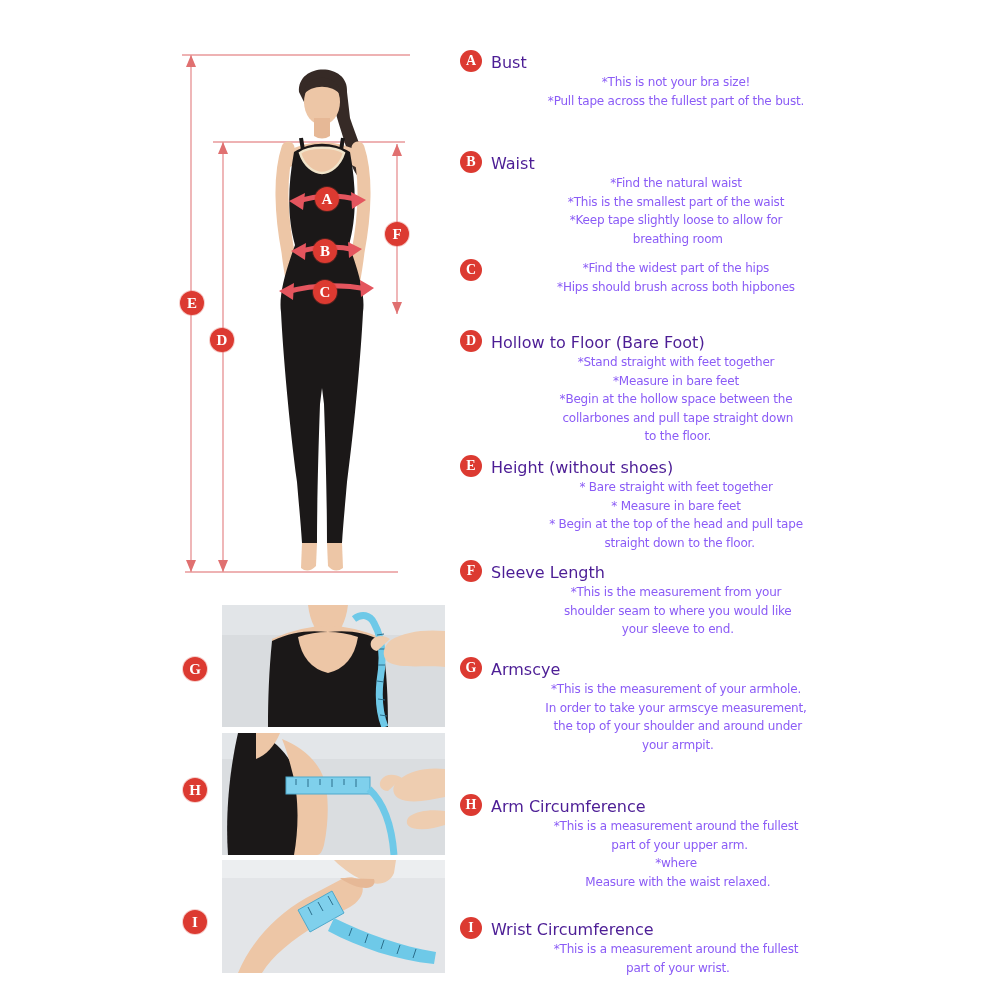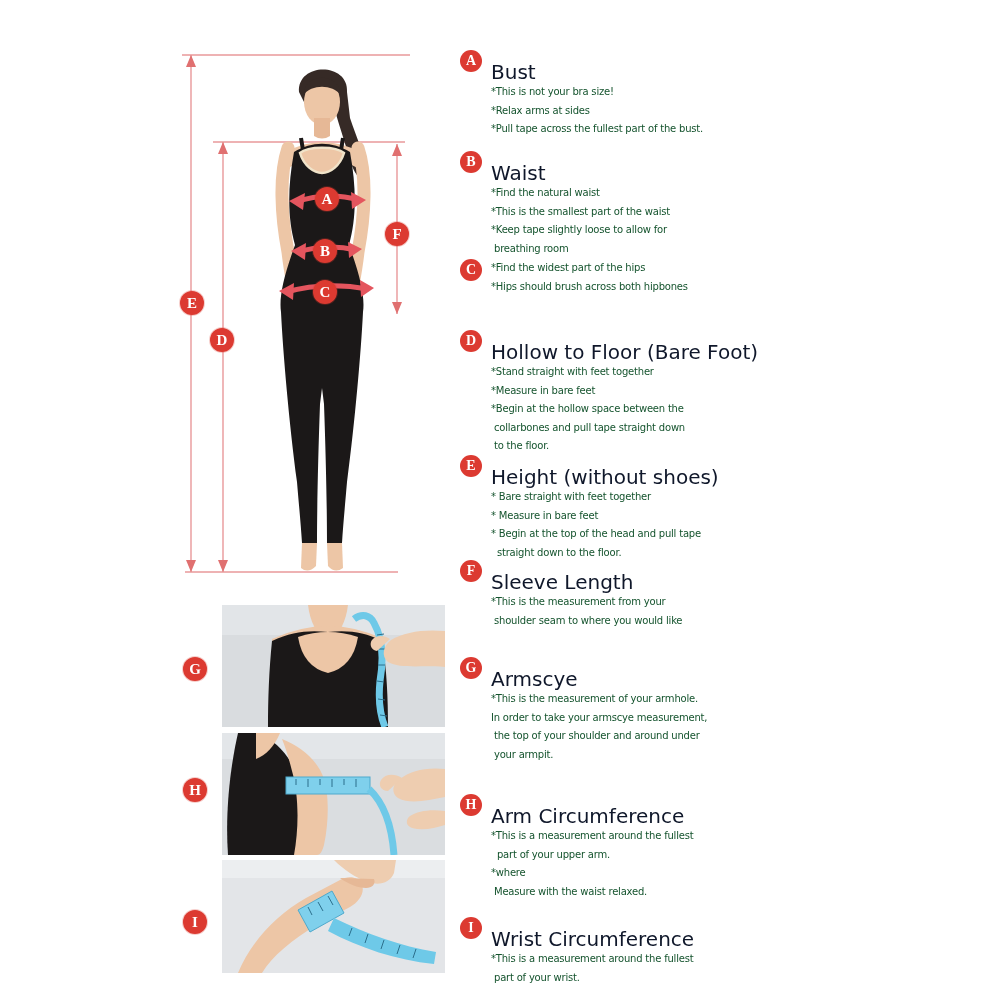--- a/index.html
+++ b/index.html
@@ -36,25 +36,25 @@
   .sections{position:absolute;left:0;top:0;width:1000px;height:1000px;}
   .section{position:absolute;left:460px;display:flex;align-items:flex-start;}
   .section .s-badge{
     flex:0 0 auto;width:22px;height:22px;border-radius:50%;
     background:#dc3a31;color:#fff;text-align:center;
     font-family:"Liberation Serif","DejaVu Serif",serif;font-weight:bold;
     font-size:14px;line-height:22px;margin-right:9px;margin-top:0px;
   }
   .section .s-content{width:370px;}
   .section .s-title{
-    color:#0f172a;font-size:20px;line-height:21px;margin-top:12px;
+    color:#4c1d95;font-size:16px;line-height:21px;margin-top:2px;
   }
   .section .s-line{
-    font-size:10px;line-height:18.5px;white-space:pre-wrap;
-    color:#14532d;letter-spacing:-0.2px;
+    font-size:12px;line-height:18.5px;white-space:pre-wrap;
+    color:#8b5cf6;letter-spacing:-0.2px;text-align:center;
   }
 </style>
 </head>
 <body>
 
 <div class="canvas">
 
   <div class="figure-area">
     <svg width="280" height="550" viewBox="0 0 280 550">
 
@@ -222,21 +222,20 @@
   <div class="badge pb-g">G</div>
   <div class="badge pb-h">H</div>
   <div class="badge pb-i">I</div>
 
   <div class="sections" id="sections-container">
       <div class="section" style="top: 50px;">
         <span class="s-badge">A</span>
         <div class="s-content">
           <div class="s-title">Bust</div>
           <div class="s-line">*This is not your bra size!</div>
-          <div class="s-line">*Relax arms at sides</div>
           <div class="s-line">*Pull tape across the fullest part of the bust.</div>
         </div>
       </div>
       <div class="section" style="top: 151px;">
         <span class="s-badge">B</span>
         <div class="s-content">
           <div class="s-title">Waist</div>
           <div class="s-line">*Find the natural waist</div>
           <div class="s-line">*This is the smallest part of the waist</div>
           <div class="s-line">*Keep tape slightly loose to allow for</div>
@@ -270,20 +269,21 @@
           <div class="s-line">* Begin at the top of the head and pull tape</div>
           <div class="s-line">  straight down to the floor.</div>
         </div>
       </div>
       <div class="section" style="top: 560px;">
         <span class="s-badge">F</span>
         <div class="s-content">
           <div class="s-title">Sleeve Length</div>
           <div class="s-line">*This is the measurement from your</div>
           <div class="s-line"> shoulder seam to where you would like</div>
+          <div class="s-line"> your sleeve to end.</div>
         </div>
       </div>
       <div class="section" style="top: 657px;">
         <span class="s-badge">G</span>
         <div class="s-content">
           <div class="s-title">Armscye</div>
           <div class="s-line">*This is the measurement of your armhole.</div>
           <div class="s-line">In order to take your armscye measurement,</div>
           <div class="s-line"> the top of your shoulder and around under</div>
           <div class="s-line"> your armpit.</div>

